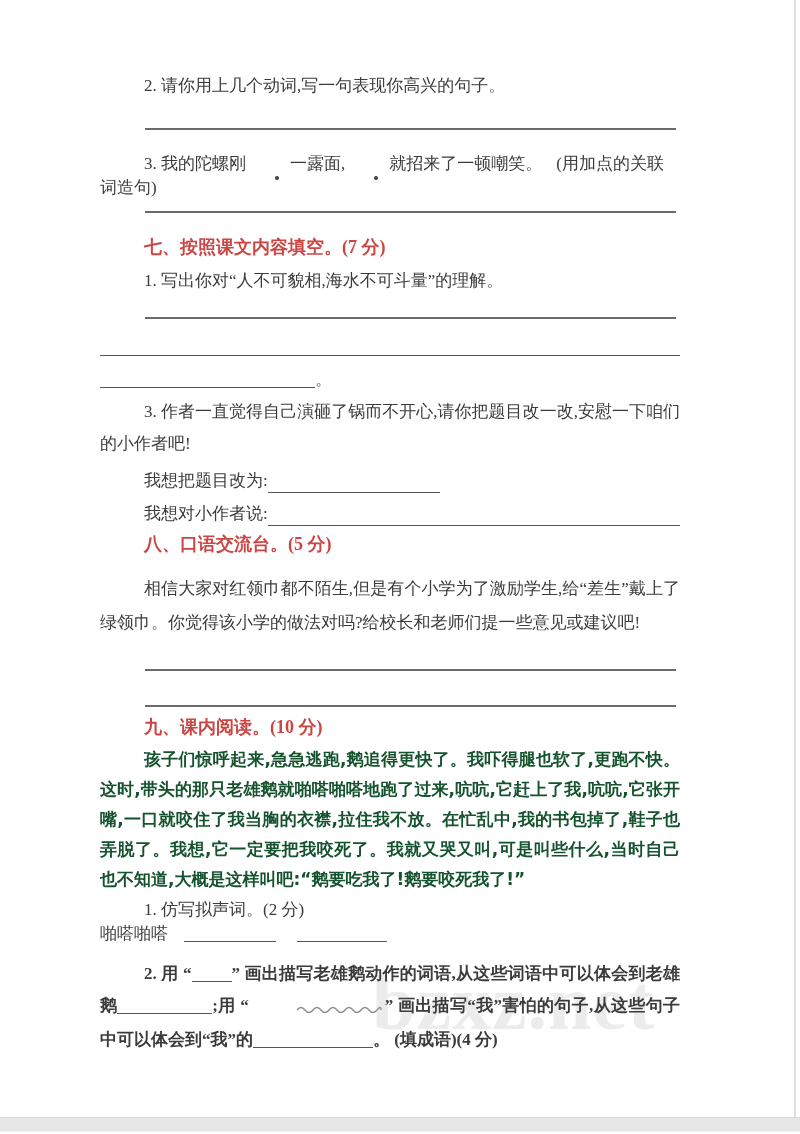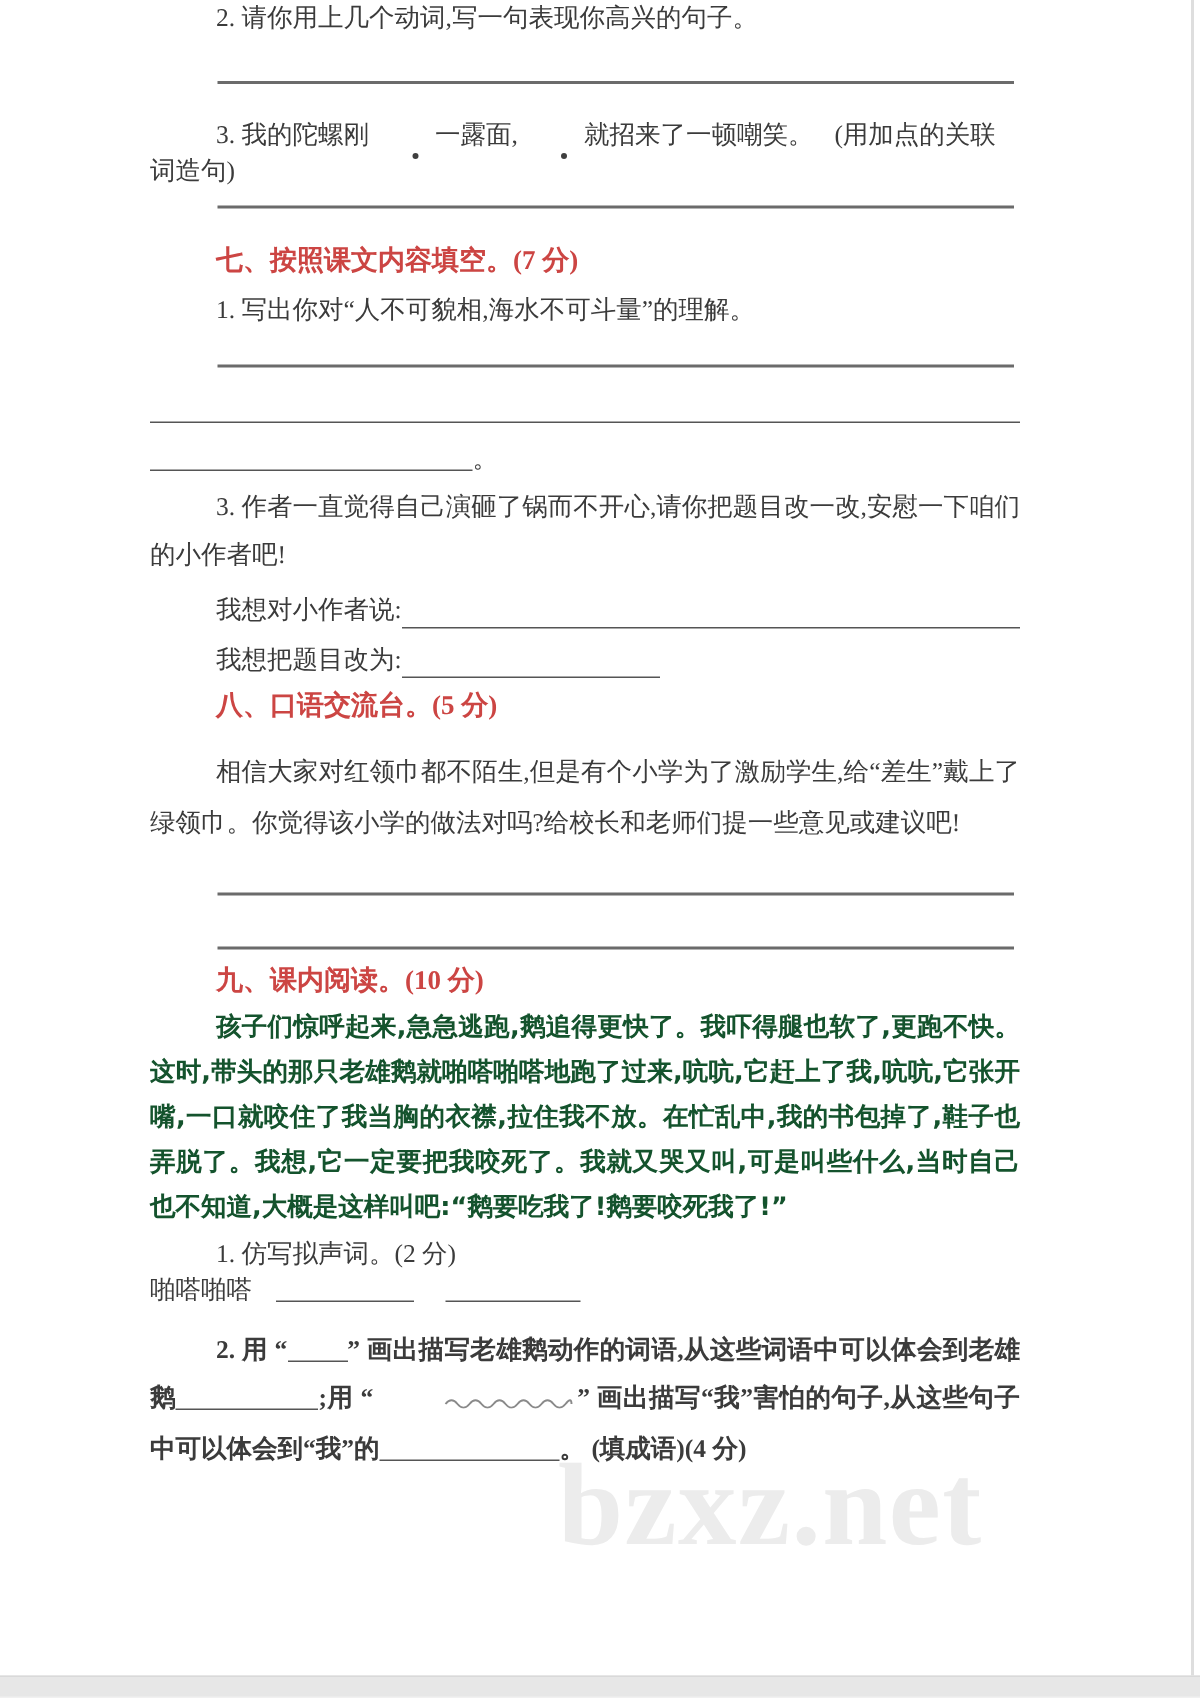--- a/index.html
+++ b/index.html
@@ -11,21 +11,21 @@
   .page{position:relative;width:800px;height:1134px;background:#ffffff;}
   .page-edge-right{position:absolute;left:794px;top:0;width:2px;height:1117px;background:#dedede;}
   .page-gap{position:absolute;left:0;top:1117px;width:800px;height:13px;background:#e7e7e7;
     border-top:1px solid #d9d9d9;border-bottom:1px solid #f1f1f1;}
   .watermark{
     position:absolute;left:372px;top:964px;z-index:0;
     font-family:Liberation Serif, serif;
     font-weight:bold;font-size:78px;line-height:1;color:#ececec;letter-spacing:1px;
     user-select:none;
   }
-  .content{position:relative;z-index:1;margin-left:100px;width:580px;
+  .content{position:relative;z-index:1;margin-left:100px;width:580px;padding-top:74px;
     font-size:17px;line-height:24px;}
   .row{position:relative;}
   .ti{text-indent:44px;}
   .ind{padding-left:44px;}
   .just{text-align:justify;}
   
   .ans{height:0;border-bottom:2px solid #6b6b6b;margin-left:45px;width:531px;}
   
   .blank{display:inline-block;border-bottom:1.5px solid #555;height:17px;vertical-align:-3px;}
   .grow{flex:1 1 auto;}
@@ -103,27 +103,27 @@
 
     <div class="row ti flexrow" id="q7-2a">
       <span class="blank grow"></span>
     </div>
     <div class="row" id="q7-2b">
       <span class="blank w215"></span><span>。</span>
     </div>
 
     <p class="ti just" id="q7-3">3. 作者一直觉得自己演砸了锅而不开心,请你把题目改一改,安慰一下咱们的小作者吧!</p>
 
+    <div class="row ind flexrow" id="q7-3a">
+      <span>我想把题目改为:</span>
+      <span class="blank w172"></span>
+    </div>
     <div class="row ind flexrow" id="q7-3b">
       <span>我想对小作者说:</span>
       <span class="blank grow"></span>
-    </div>
-    <div class="row ind flexrow" id="q7-3a">
-      <span>我想把题目改为:</span>
-      <span class="blank w172"></span>
     </div>
 
     <h3 class="red-h ind" id="h8">八、口语交流台。(5 分)</h3>
     <p class="ti just" id="p8">相信大家对红领巾都不陌生,但是有个小学为了激励学生,给“差生”戴上了绿领巾。你觉得该小学的做法对吗?给校长和老师们提一些意见或建议吧!</p>
     <div class="ans" id="ans-8-1"></div>
     <div class="ans" id="ans-8-2"></div>
 
     <h3 class="red-h ind" id="h9">九、课内阅读。(10 分)</h3>
     <p class="passage ti just" id="p9">孩子们惊呼起来,急急逃跑,鹅追得更快了。我吓得腿也软了,更跑不快。这时,带头的那只老雄鹅就啪嗒啪嗒地跑了过来,吭吭,它赶上了我,吭吭,它张开嘴,一口就咬住了我当胸的衣襟,拉住我不放。在忙乱中,我的书包掉了,鞋子也弄脱了。我想,它一定要把我咬死了。我就又哭又叫,可是叫些什么,当时自己也不知道,大概是这样叫吧:“鹅要吃我了!鹅要咬死我了!”</p>
 

